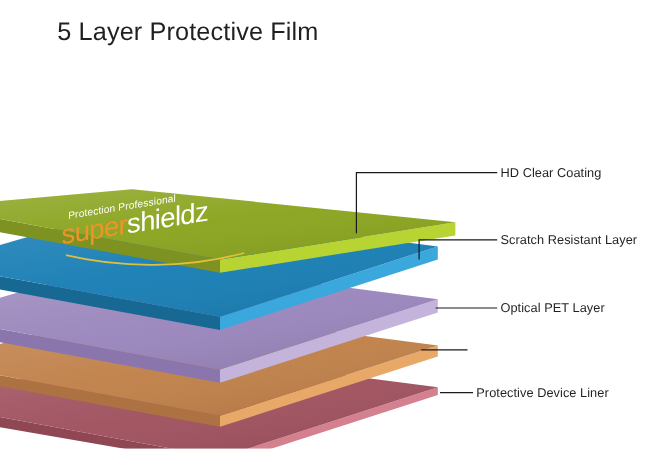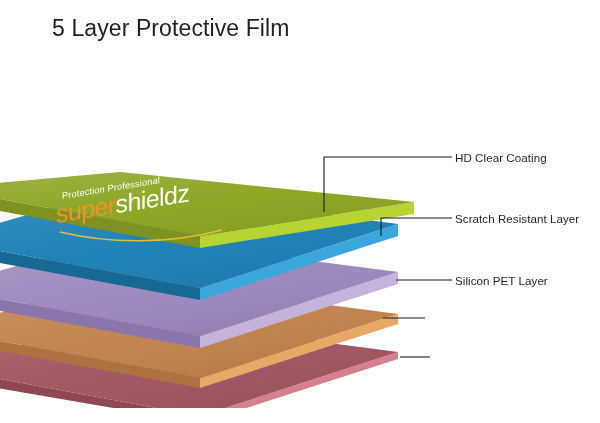--- a/index.html
+++ b/index.html
@@ -158,15 +158,16 @@
     </defs>
   </svg>
 
   <div id="logo-block">
     <div id="logo-tagline">Protection Professional</div>
     <div id="logo-wordmark"><span id="logo-super">super</span><span id="logo-shieldz">shieldz</span></div>
   </div>
 
   <div class="callout-label lbl-hd">HD Clear Coating</div>
   <div class="callout-label lbl-scratch">Scratch Resistant Layer</div>
-  <div class="callout-label lbl-pet">Silicon PET Layer</div>
+  <div class="callout-label lbl-pet">Optical PET Layer</div>
+  <div class="callout-label lbl-liner">Protective Device Liner</div>
 
 </div>
 
 </body></html>

